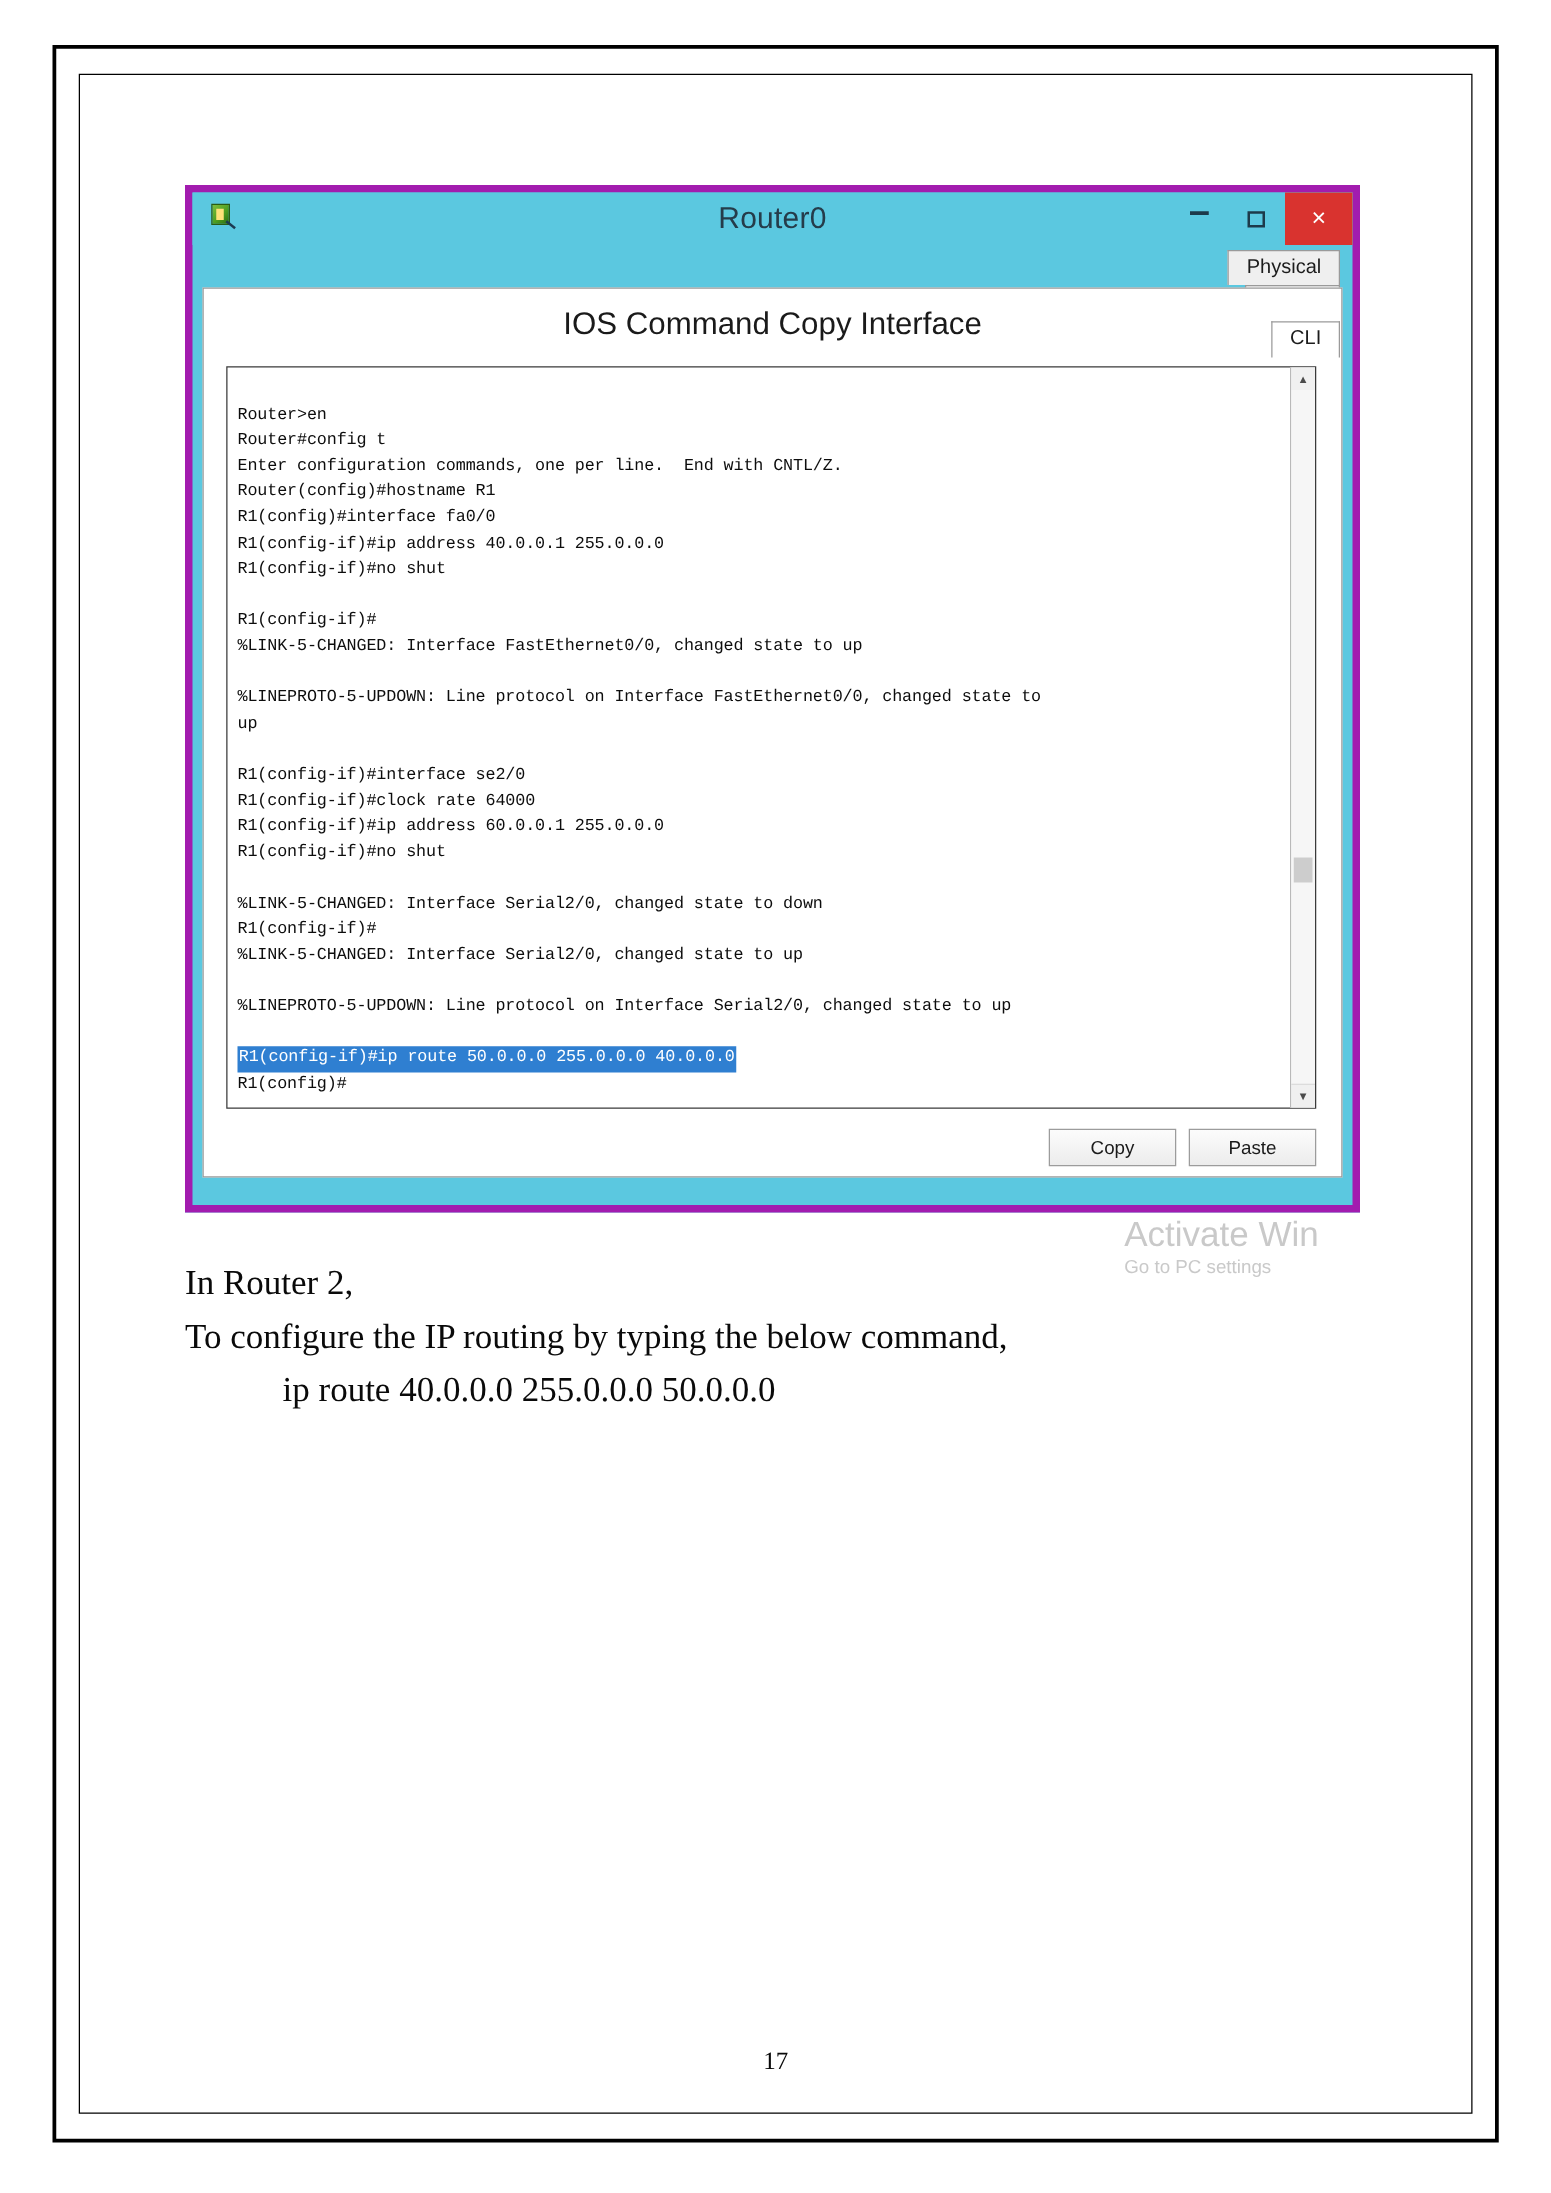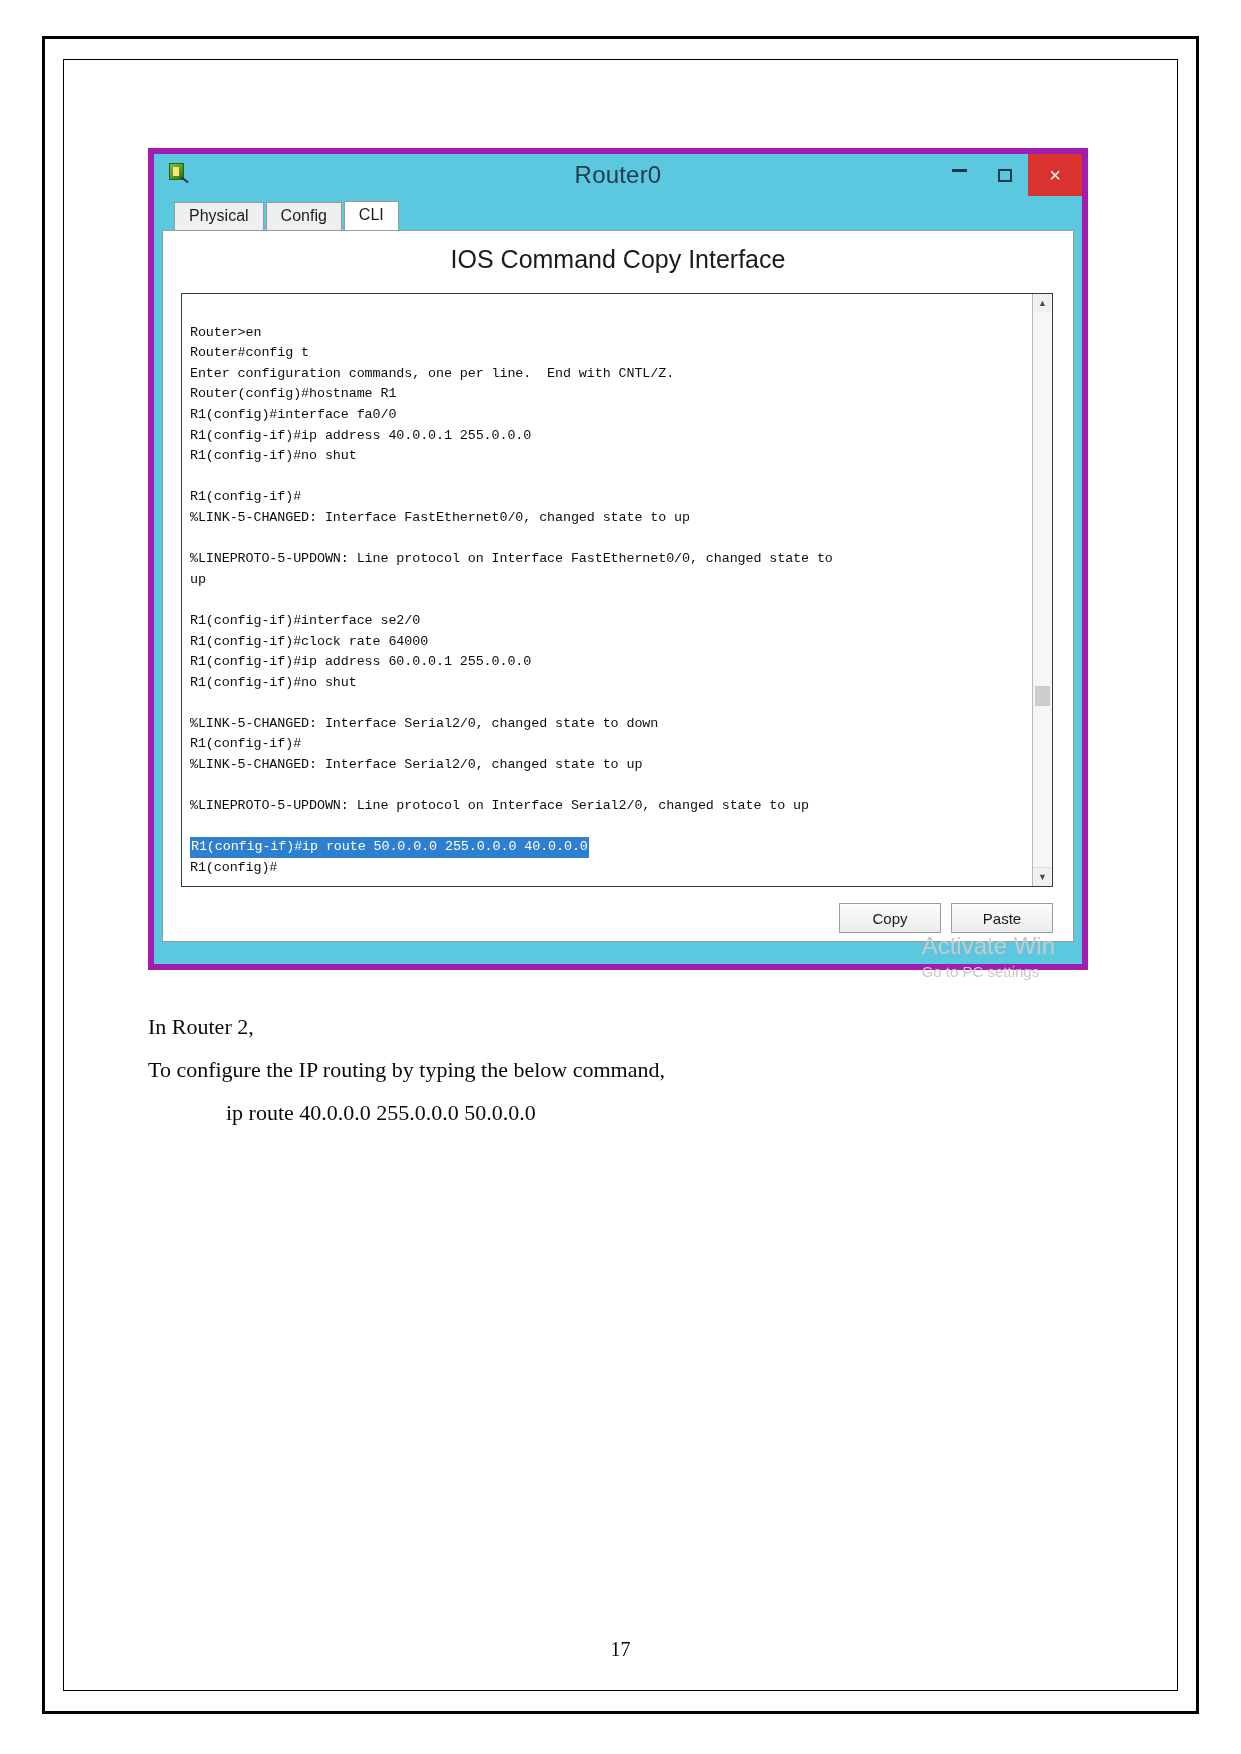--- a/index.html
+++ b/index.html
@@ -132,23 +132,24 @@
   .win-btn .dash {
     width: 15px;
     height: 3px;
     background: #1d3a4a;
   }
 
   
   .tabstrip {
     position: relative;
     height: 30px;
-    margin: 4px 8px 0 20px;
+    margin: 4px 8px 0 4px;
     display: flex;
     align-items: flex-end;
+    flex-direction: column;
   }
   .tab {
     font-family: "Liberation Sans", sans-serif;
     font-size: 16px;
     color: #1c1c1c;
     background: #efefef;
     border: 1px solid #9a9a9a;
     border-bottom: none;
     padding: 4px 14px 5px 14px;
     margin-right: 2px;
@@ -275,31 +276,31 @@
   
   .watermark {
     position: absolute;
     right: 18px;
     top: 702px;
     text-align: left;
     color: #c9c9c9;
     font-family: "Liberation Sans", sans-serif;
     pointer-events: none;
   }
-  .watermark .w1 { font-size: 24px; line-height: 26px; }
+  .watermark .w1 { font-size: 28px; line-height: 26px; margin-top: 42px; }
   .watermark .w2 { font-size: 15px; line-height: 18px; margin-top: 4px; }
 
   
   .doc-text {
     position: absolute;
     left: 148px;
     top: 1005px;
     width: 900px;
     font-family: "Liberation Serif", serif;
-    font-size: 22px;
+    font-size: 28px;
     color: #0a0a0a;
     line-height: 43px;
   }
   .doc-text .indent { padding-left: 78px; }
 
   .page-number {
     position: absolute;
     left: 0;
     right: 0;
     top: 1638px;

